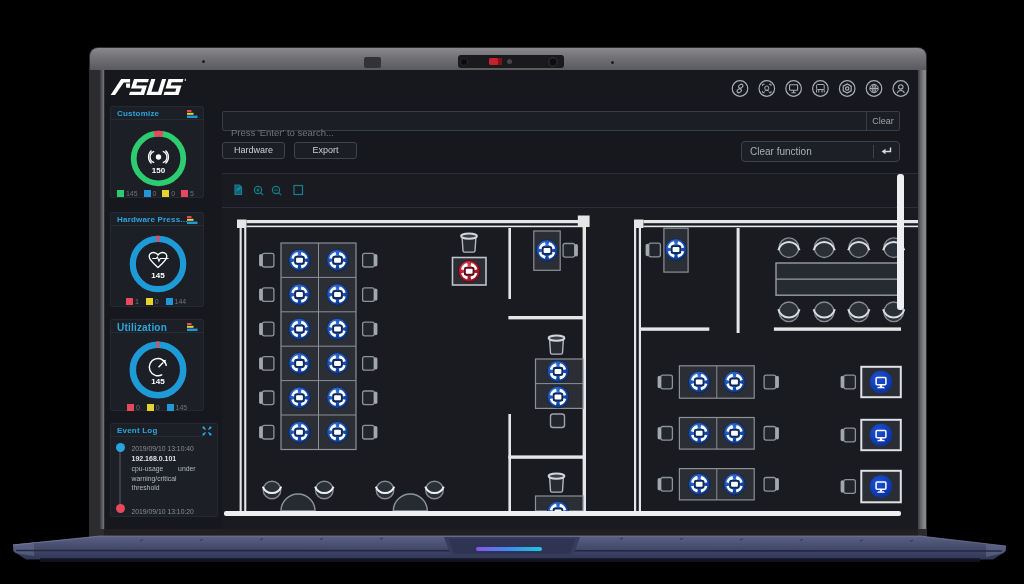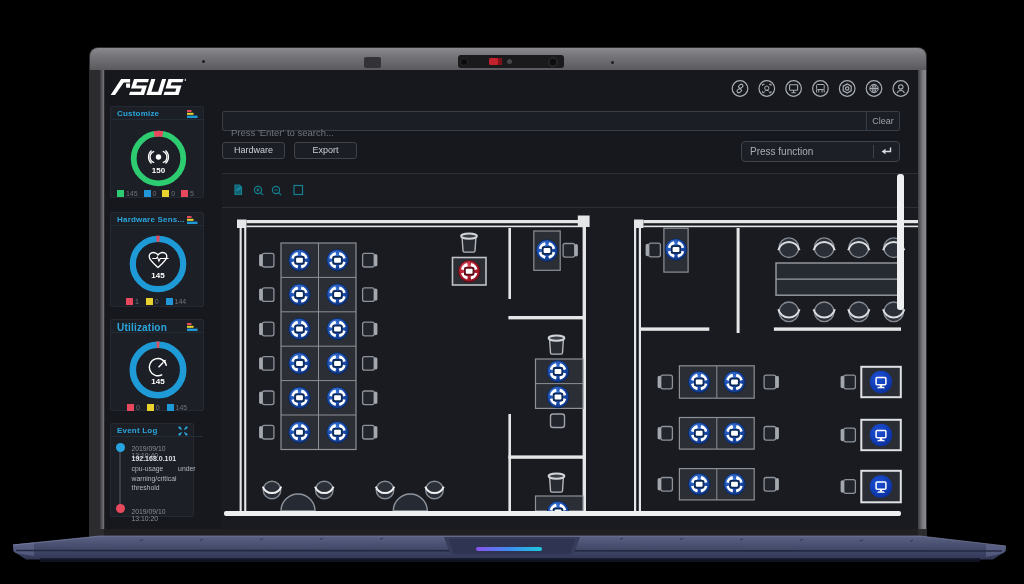--- a/index.html
+++ b/index.html
@@ -76,21 +76,21 @@
   <div class="abs" style="left:6px;top:83px;font-size:7px;color:#6e7279;white-space:nowrap;">
     <span style="display:inline-block;width:7px;height:7px;background:#2ecc71;vertical-align:-1px;"></span> 145
     <span style="display:inline-block;width:7px;height:7px;background:#2196d8;vertical-align:-1px;margin-left:4px;"></span> 0
     <span style="display:inline-block;width:7px;height:7px;background:#e8d22e;vertical-align:-1px;margin-left:4px;"></span> 0
     <span style="display:inline-block;width:7px;height:7px;background:#e8485e;vertical-align:-1px;margin-left:4px;"></span> 5
   </div>
 </div>
 
 <div class="abs" style="left:5px;top:142px;width:94px;height:95px;background:#1c1f26;border:1px solid #252931;border-radius:2px;box-sizing:border-box;">
 
-  <div class="abs" style="left:6px;top:2px;width:70px;overflow:hidden;white-space:nowrap;font-size:8px;font-weight:bold;color:#2ba7de;letter-spacing:0.2px;">Hardware Sens...</div>
+  <div class="abs" style="left:6px;top:2px;width:70px;overflow:hidden;white-space:nowrap;font-size:8px;font-weight:bold;color:#2ba7de;letter-spacing:0.2px;">Hardware Press...</div>
 
   <svg class="abs" style="right:5px;top:3px;" width="11" height="9" viewBox="0 0 11 9">
     <rect x="0" y="0" width="4.5" height="2" fill="#e8485e"></rect>
           <rect x="0" y="2.8" width="6.5" height="2" fill="#e8d22e"></rect>
           <rect x="0" y="5.6" width="10.5" height="2.4" fill="#1e9ad6"></rect>
   </svg>
   <div class="abs" style="left:0;top:12px;width:92px;height:1px;background:#232d38;"></div>
 
   <svg class="abs" style="left:14px;top:18px;" width="66" height="66" viewBox="-33 -33 66 66">
     <circle r="25.2" fill="none" stroke="#1e9ad6" stroke-width="6.2"></circle>
@@ -131,21 +131,21 @@
     <text x="0" y="14" fill="#fff" font-size="8" font-weight="bold" text-anchor="middle" font-family="Liberation Sans">145</text>
   </svg>
 
   <div class="abs" style="left:16px;top:84px;font-size:7px;color:#6e7279;white-space:nowrap;">
     <span style="display:inline-block;width:7px;height:7px;background:#e8485e;vertical-align:-1px;"></span> 0
     <span style="display:inline-block;width:7px;height:7px;background:#e8d22e;vertical-align:-1px;margin-left:5px;"></span> 0
     <span style="display:inline-block;width:7px;height:7px;background:#1e9ad6;vertical-align:-1px;margin-left:5px;"></span> 145
   </div>
 </div>
 
-<div class="abs" style="left:5px;top:353px;width:84px;height:94px;background:#1c1f26;border:1px solid #252931;border-radius:2px;box-sizing:border-box;">
+<div class="abs" style="left:5px;top:353px;width:108px;height:94px;background:#1c1f26;border:1px solid #252931;border-radius:2px;box-sizing:border-box;">
 
   <div class="abs" style="left:6px;top:2px;font-size:8px;font-weight:bold;color:#2ba7de;letter-spacing:0.2px;">Event Log</div>
 
   <svg class="abs" style="right:5px;top:2px;" width="10" height="10" viewBox="-5 -5 10 10">
     <g stroke="#2aa8e0" stroke-width="1.3" fill="none">
       <path d="M-1.4,-1.4 L-4,-4 M1.4,-1.4 L4,-4 M-1.4,1.4 L-4,4 M1.4,1.4 L4,4"></path>
     </g>
     <g fill="#2aa8e0">
       <polygon points="-4.6,-4.6 -1.8,-4 -4,-1.8"></polygon>
             <polygon points="4.6,-4.6 1.8,-4 4,-1.8"></polygon>
@@ -239,21 +239,21 @@
   <div class="abs" style="right:32px;top:0;width:1px;height:18px;background:#393d45;"></div>
 
   <div class="abs" style="right:0;top:0;width:32px;height:18px;line-height:18px;font-size:9px;color:#9ea2a8;text-align:center;">Clear</div>
 </div>
 
 <div class="abs" style="left:117px;top:72px;width:63px;height:17px;border:1px solid #3f434b;border-radius:3px;box-sizing:border-box;background:#1b1e24;line-height:15px;text-align:center;font-size:9px;color:#ccd0d5;">Hardware</div>
 
 <div class="abs" style="left:189px;top:72px;width:63px;height:17px;border:1px solid #3f434b;border-radius:3px;box-sizing:border-box;background:#1b1e24;line-height:15px;text-align:center;font-size:9px;color:#ccd0d5;">Export</div>
 
 <div class="abs" style="left:636px;top:71px;width:159px;height:21px;border:1px solid #3f434b;border-radius:4px;box-sizing:border-box;background:#1c1f26;">
-  <div class="abs" style="left:8px;top:0;height:19px;line-height:19px;font-size:10px;color:#a9aeb5;">Press function</div>
+  <div class="abs" style="left:8px;top:0;height:19px;line-height:19px;font-size:10px;color:#a9aeb5;">Clear function</div>
   <div class="abs" style="right:25px;top:3px;width:1px;height:13px;background:#3f434b;"></div>
   <svg class="abs" style="right:6px;top:4px;" width="13" height="11" viewBox="0 0 13 11">
     <path d="M10.5,1.5 v4 h-6" fill="none" stroke="#d7dade" stroke-width="1.4"></path>
     <polygon points="5.5,2.8 5.5,8.2 1.6,5.5" fill="#d7dade"></polygon>
   </svg>
 </div>
 
 <div class="abs" style="left:117px;top:103px;width:696px;height:356px;border-top:1px solid #2b2f37;background:#191b20;box-sizing:border-box;">
 
   <div class="abs" style="left:0;top:0;width:696px;height:34px;border-bottom:1px solid #2b2f37;box-sizing:border-box;">

